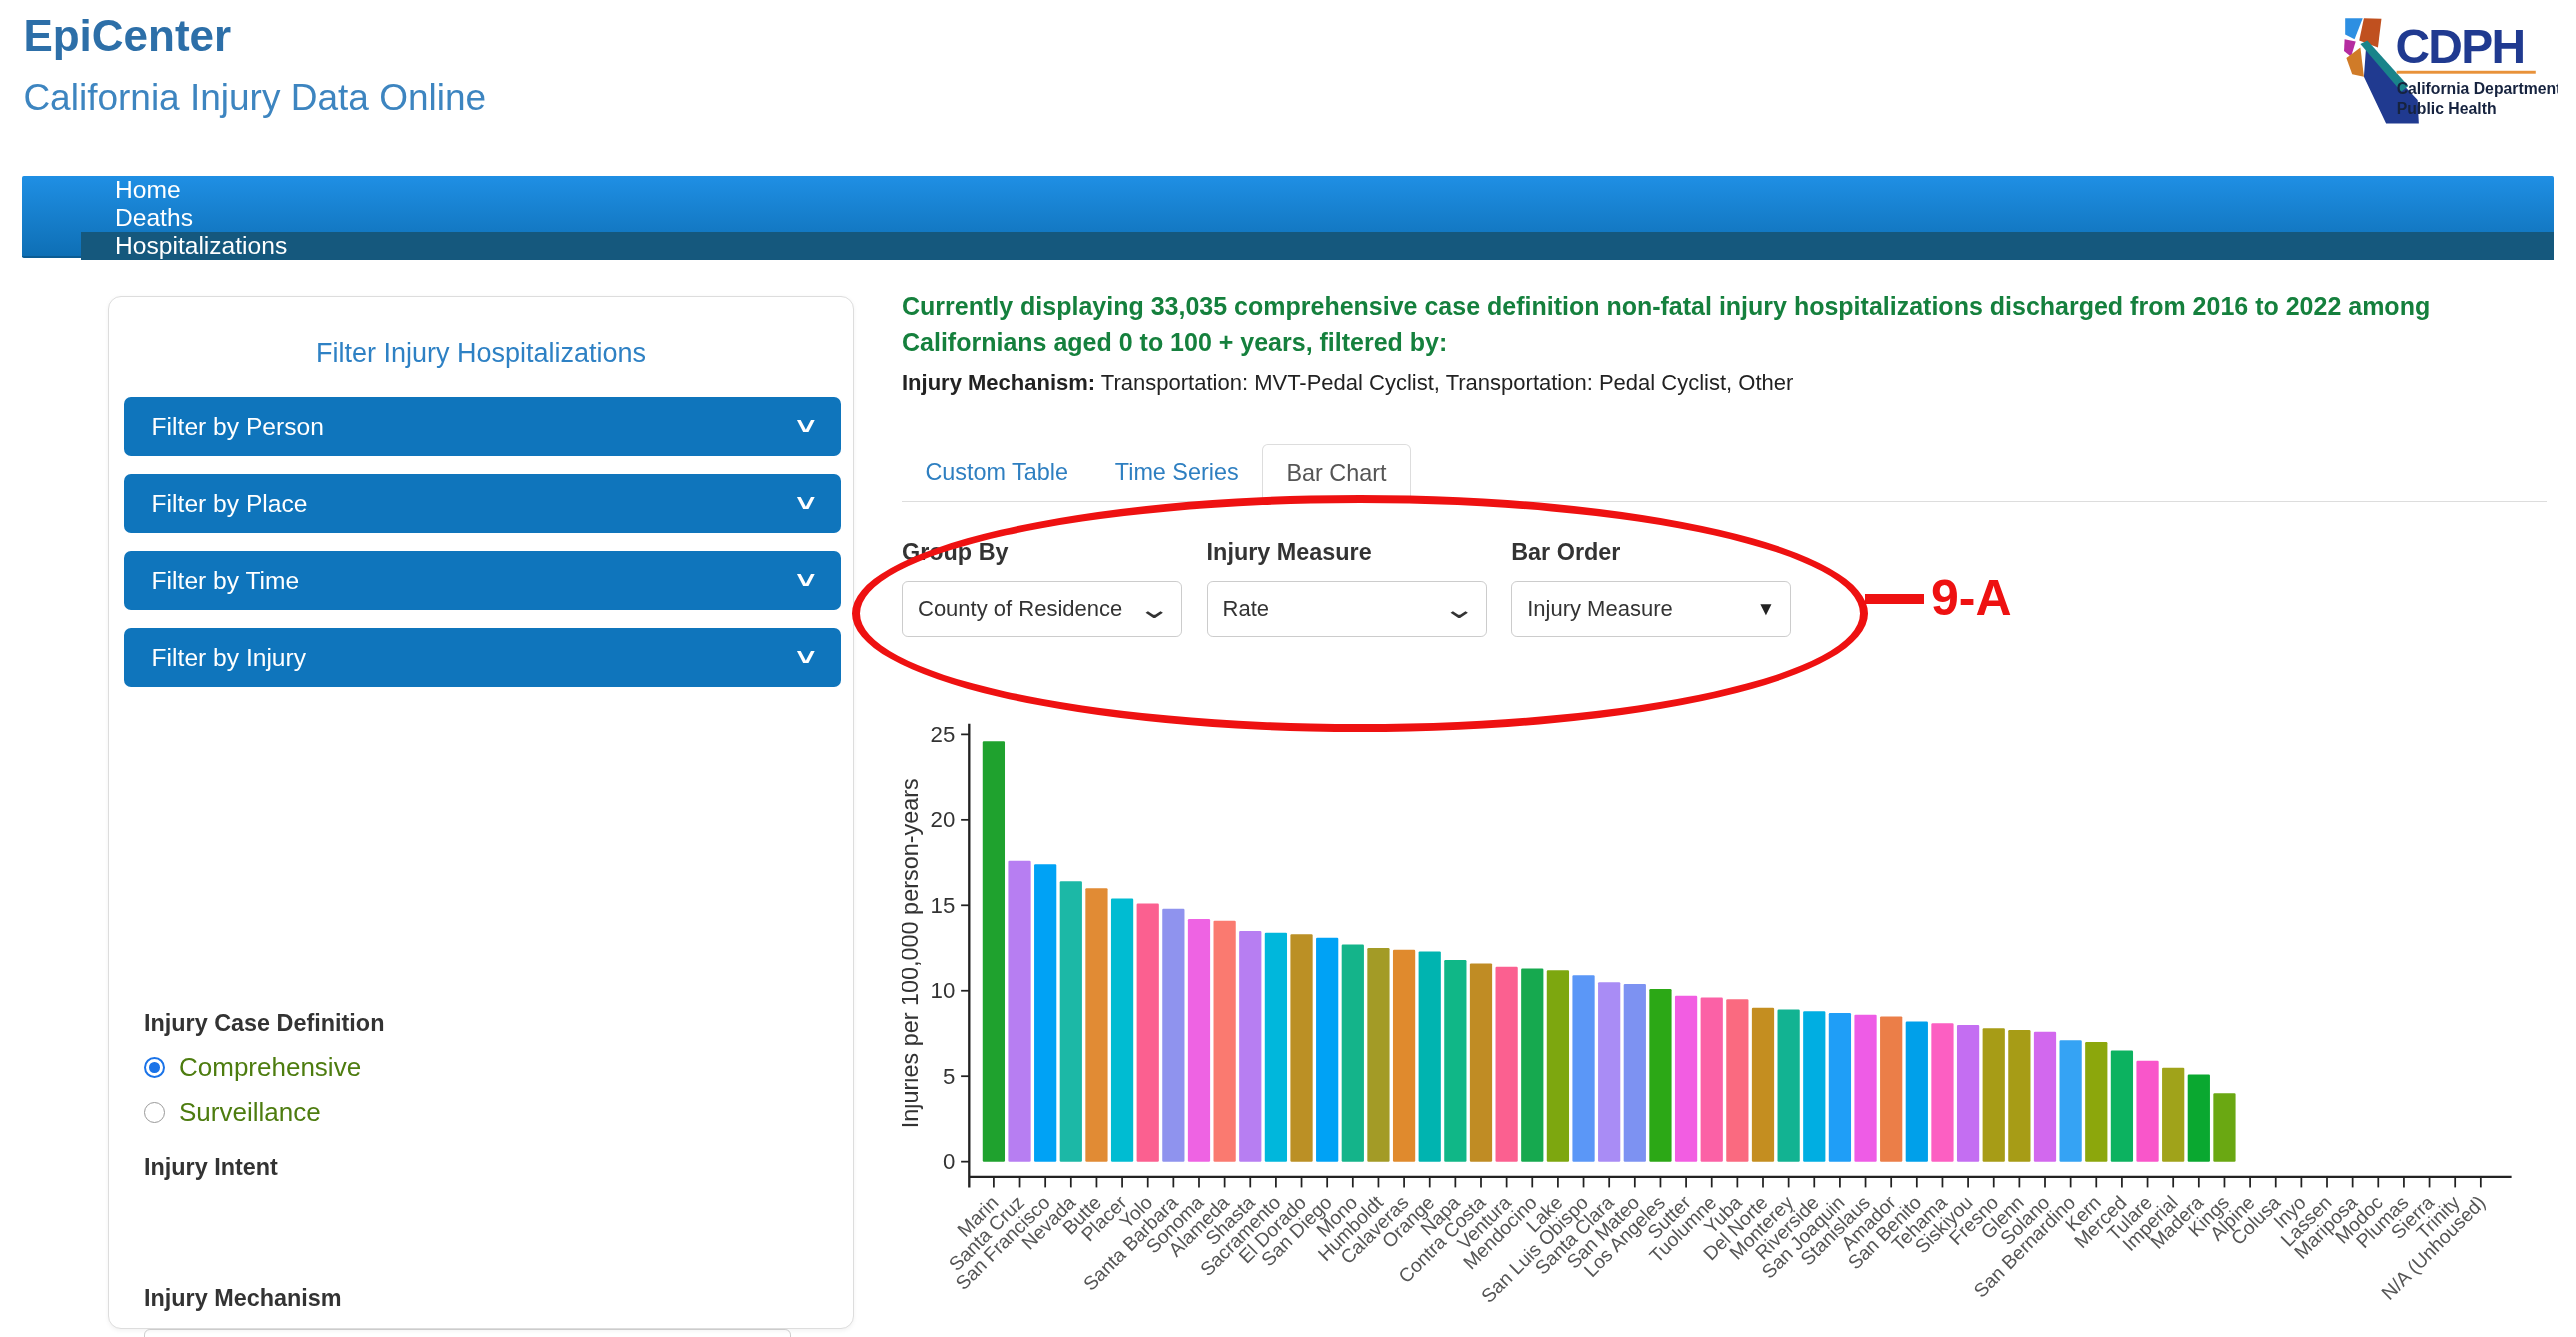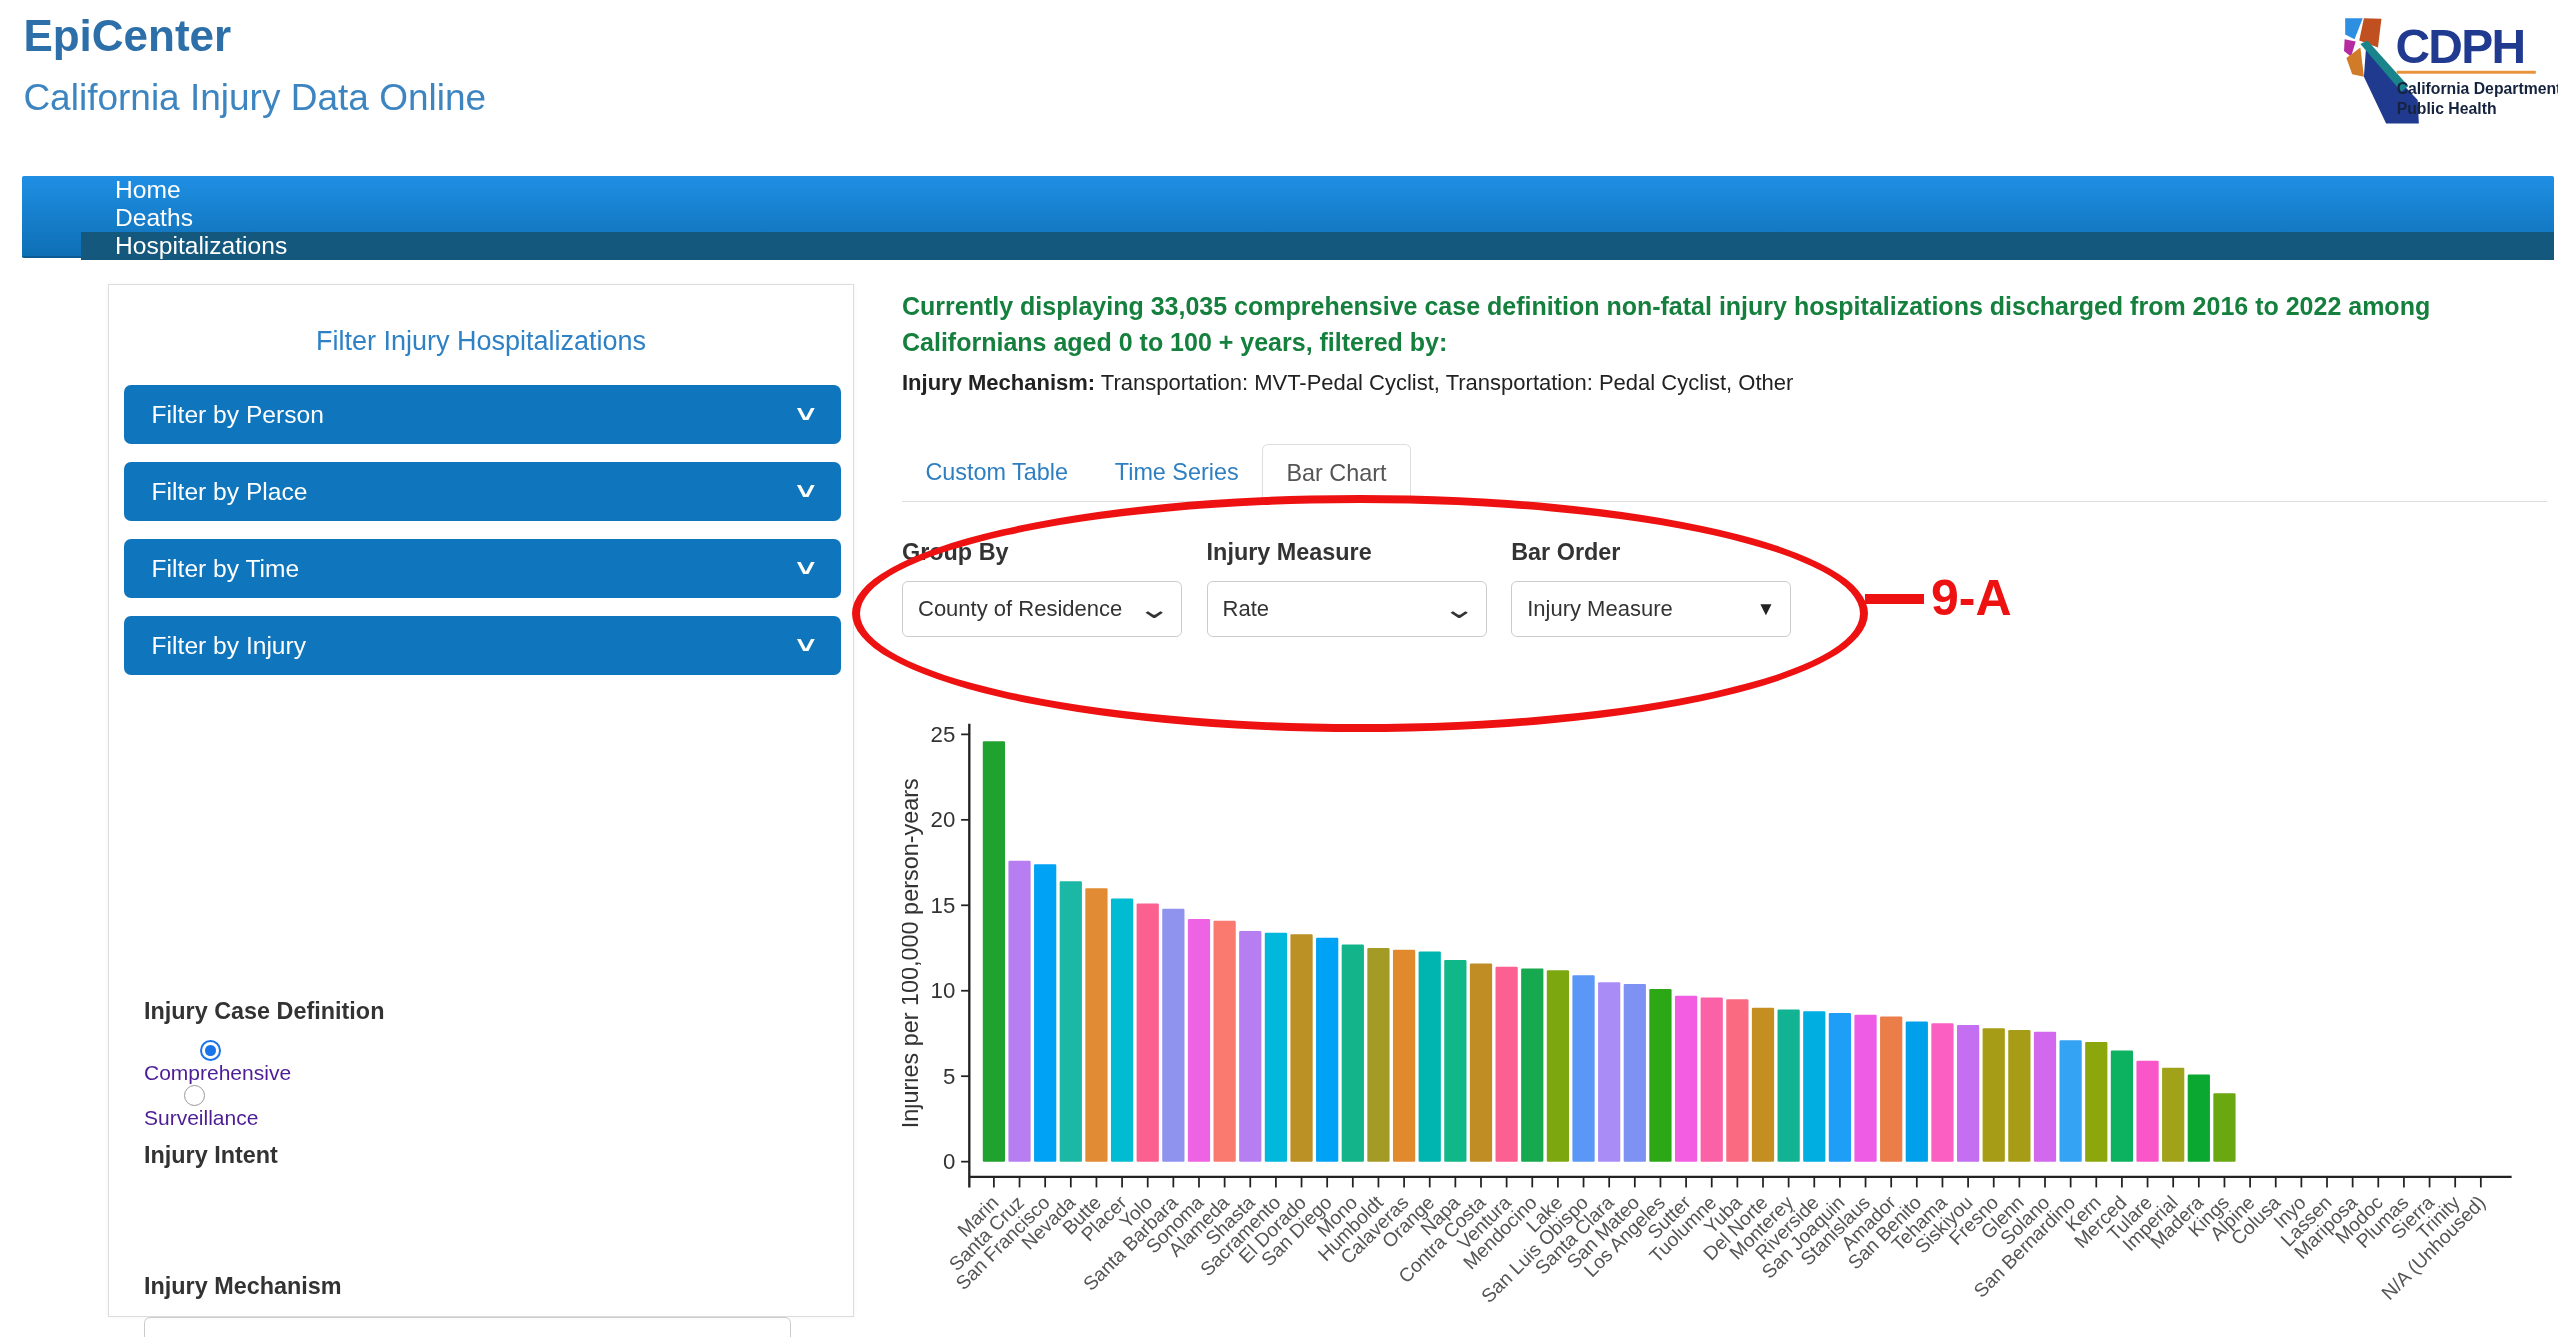--- a/index.html
+++ b/index.html
@@ -13,30 +13,30 @@
   .logo { position:absolute; left:2330px; top:10.5px; width:228px; height:126px; }
 
   
   .main-nav { position:absolute; left:22px; top:176px; width:2532px; height:82px;
               background:linear-gradient(#1f8fe4,#0e6fb5); border-bottom:2.9px solid #0b5c94;
               display:flex; align-items:stretch; padding-left:59px; border-radius:1.8px;flex-direction:column; }
   .nav-item { display:flex; align-items:center; padding:0 34px; color:#fff; font-size:24.6px; cursor:pointer; }
   .nav-item.active { background:#15587d; }
 
   
-  .sidebar { position:absolute; left:108px; top:284px; width:746px; height:1033px;
-             background:#fff; border:1.8px solid #ddd; border-radius:0; box-shadow:0 1.2px 4.7px rgba(0,0,0,.05); }
+  .sidebar { position:absolute; left:108px; top:296px; width:746px; height:1033px;
+             background:#fff; border:1.8px solid #ddd; border-radius:13px; box-shadow:0 1.2px 4.7px rgba(0,0,0,.05); }
   .sidebar-title { position:absolute; left:0; top:41px; width:100%; text-align:center;
                    font-size:27px; color:#2e81c4; }
   .accordion { position:absolute; left:14.6px; width:717px; height:59px; background:#0f75bc;
                border-radius:7px; color:#fff; font-size:24.6px; display:flex; align-items:center;
                justify-content:space-between; padding:0 28px; cursor:pointer; }
   .accordion .chev { font-size:23.4px; font-weight:bold; transform:scaleX(1.4); }
   .side-label { position:absolute; left:35px; font-size:23.4px; font-weight:bold; color:#333; }
-  .radio-row { position:absolute; left:35px; display:flex; align-items:center; font-size:21px; color:#4c1d95;flex-direction:column; }
+  .radio-row { position:absolute; left:35px; display:flex; align-items:center; font-size:26px; color:#4d7c0f; }
   .radio { width:21px; height:21px; border-radius:50%; border:1.8px solid #999; margin-right:14px;
            display:inline-flex; align-items:center; justify-content:center; background:#fff; }
   .radio.sel { border:2.3px solid #1a73e8; }
   .radio.sel::after { content:""; width:10.5px; height:10.5px; border-radius:50%; background:#1a73e8; }
   .side-input { position:absolute; left:35px; width:647px; height:49px; border:1.8px solid #ccc;
                 border-radius:5.9px; font-size:21.7px; color:#333; padding:0 16.4px;
                 font-family:"Liberation Sans",sans-serif; }
   .side-input::placeholder { color:#999; }
   .tagbox { position:absolute; left:35px; width:647px; height:94px; border:1.8px solid #ccc;
             border-radius:5.9px; padding:8.2px 9.4px; }

